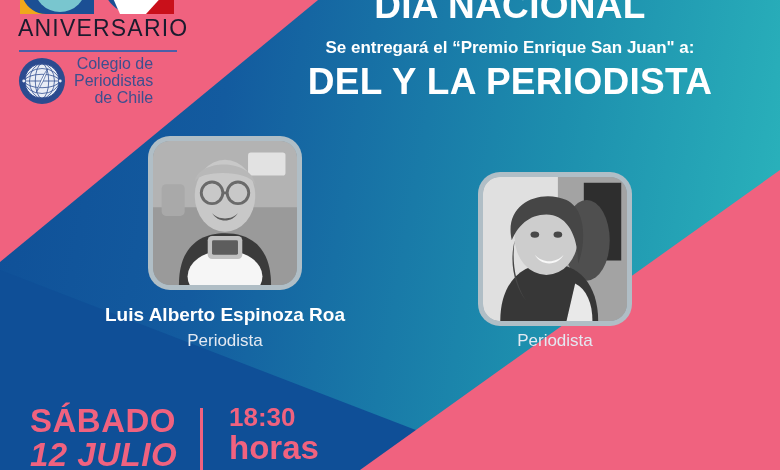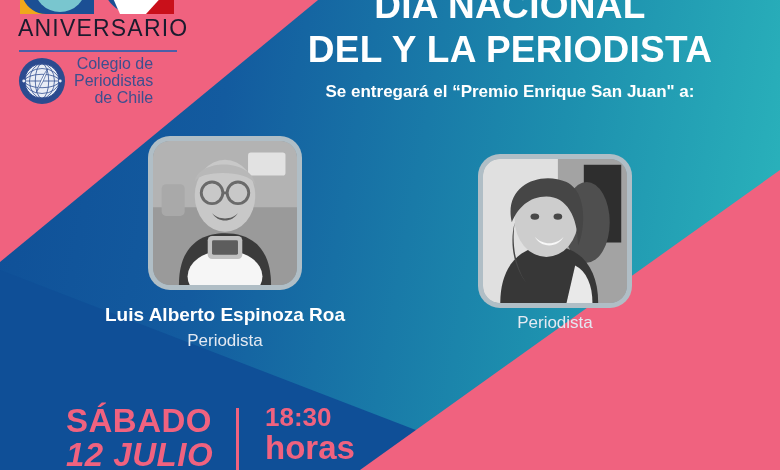--- a/index.html
+++ b/index.html
@@ -62,21 +62,21 @@
   #h2{
     font-size:37px;font-weight:bold;letter-spacing:.3px;line-height:1.08;
     margin:4px 0 0 0;white-space:nowrap;
   }
   #sub{
     font-size:17px;font-weight:bold;margin-top:12px;white-space:nowrap;
   }
   
   #honorees{
     position:absolute;left:60px;top:136px;width:660px;
-    display:flex;justify-content:space-around;align-items:center;
+    display:flex;justify-content:space-around;align-items:flex-end;
   }
   .honoree{width:300px;text-align:center;}
   .frame{
     width:154px;height:154px;margin:0 auto;border-radius:22px;
     border:5px solid rgba(255,255,255,.30);
     box-sizing:border-box;overflow:hidden;
     background:#8fa3ae;position:relative;
   }
   .photo{
     position:absolute;inset:0;border-radius:15px;overflow:hidden;
@@ -86,21 +86,21 @@
     color:#fff;font-weight:bold;font-size:19px;margin-top:14px;white-space:nowrap;
   }
   .hrole{
     color:#e3e9f2;font-size:17px;font-weight:400;margin-top:5px;
   }
   
   #footer{
     position:absolute;left:30px;top:404px;display:flex;align-items:flex-start;
   }
   #date-blk,#time-blk{color:#f0627f;font-weight:bold;line-height:1.02;}
-  #date-blk{width:160px;margin-left:36px;}
+  #date-blk{width:160px;}
   #d1{font-size:33px;letter-spacing:.5px;}
   #d2{font-size:33px;letter-spacing:.5px;font-style:italic;}
   #vrule{
     width:3px;height:78px;background:#f0627f;margin:4px 26px 0 10px;flex:none;
   }
   #t1{font-size:26px;}
   #t2{font-size:33px;}
 </style>
 </head>
 <body>
@@ -142,22 +142,22 @@
       <circle cx="12" cy="50" r="3" fill="#e9edf6"></circle>
       <circle cx="88" cy="50" r="3" fill="#e9edf6"></circle>
     </svg>
     <div id="colegio-text">Colegio de
 Periodistas
 de Chile</div>
   </div>
 
   <div id="headline">
     <div id="h1">DÍA NACIONAL</div>
+    <div id="sub">Se entregará el “Premio Enrique San Juan" a:</div>
     <div id="h2">DEL Y LA PERIODISTA</div>
-    <div id="sub">Se entregará el “Premio Enrique San Juan" a:</div>
   </div>
 
   <div id="honorees">
 
     <div class="honoree">
       <div class="frame">
         <div class="photo">
           <svg viewBox="0 0 100 100" width="100%" height="100%" preserveAspectRatio="xMidYMid slice">
             <rect width="100" height="100" fill="#8e9ba3"></rect>
             <rect x="0" y="0" width="100" height="46" fill="#a8b3b8"></rect>

